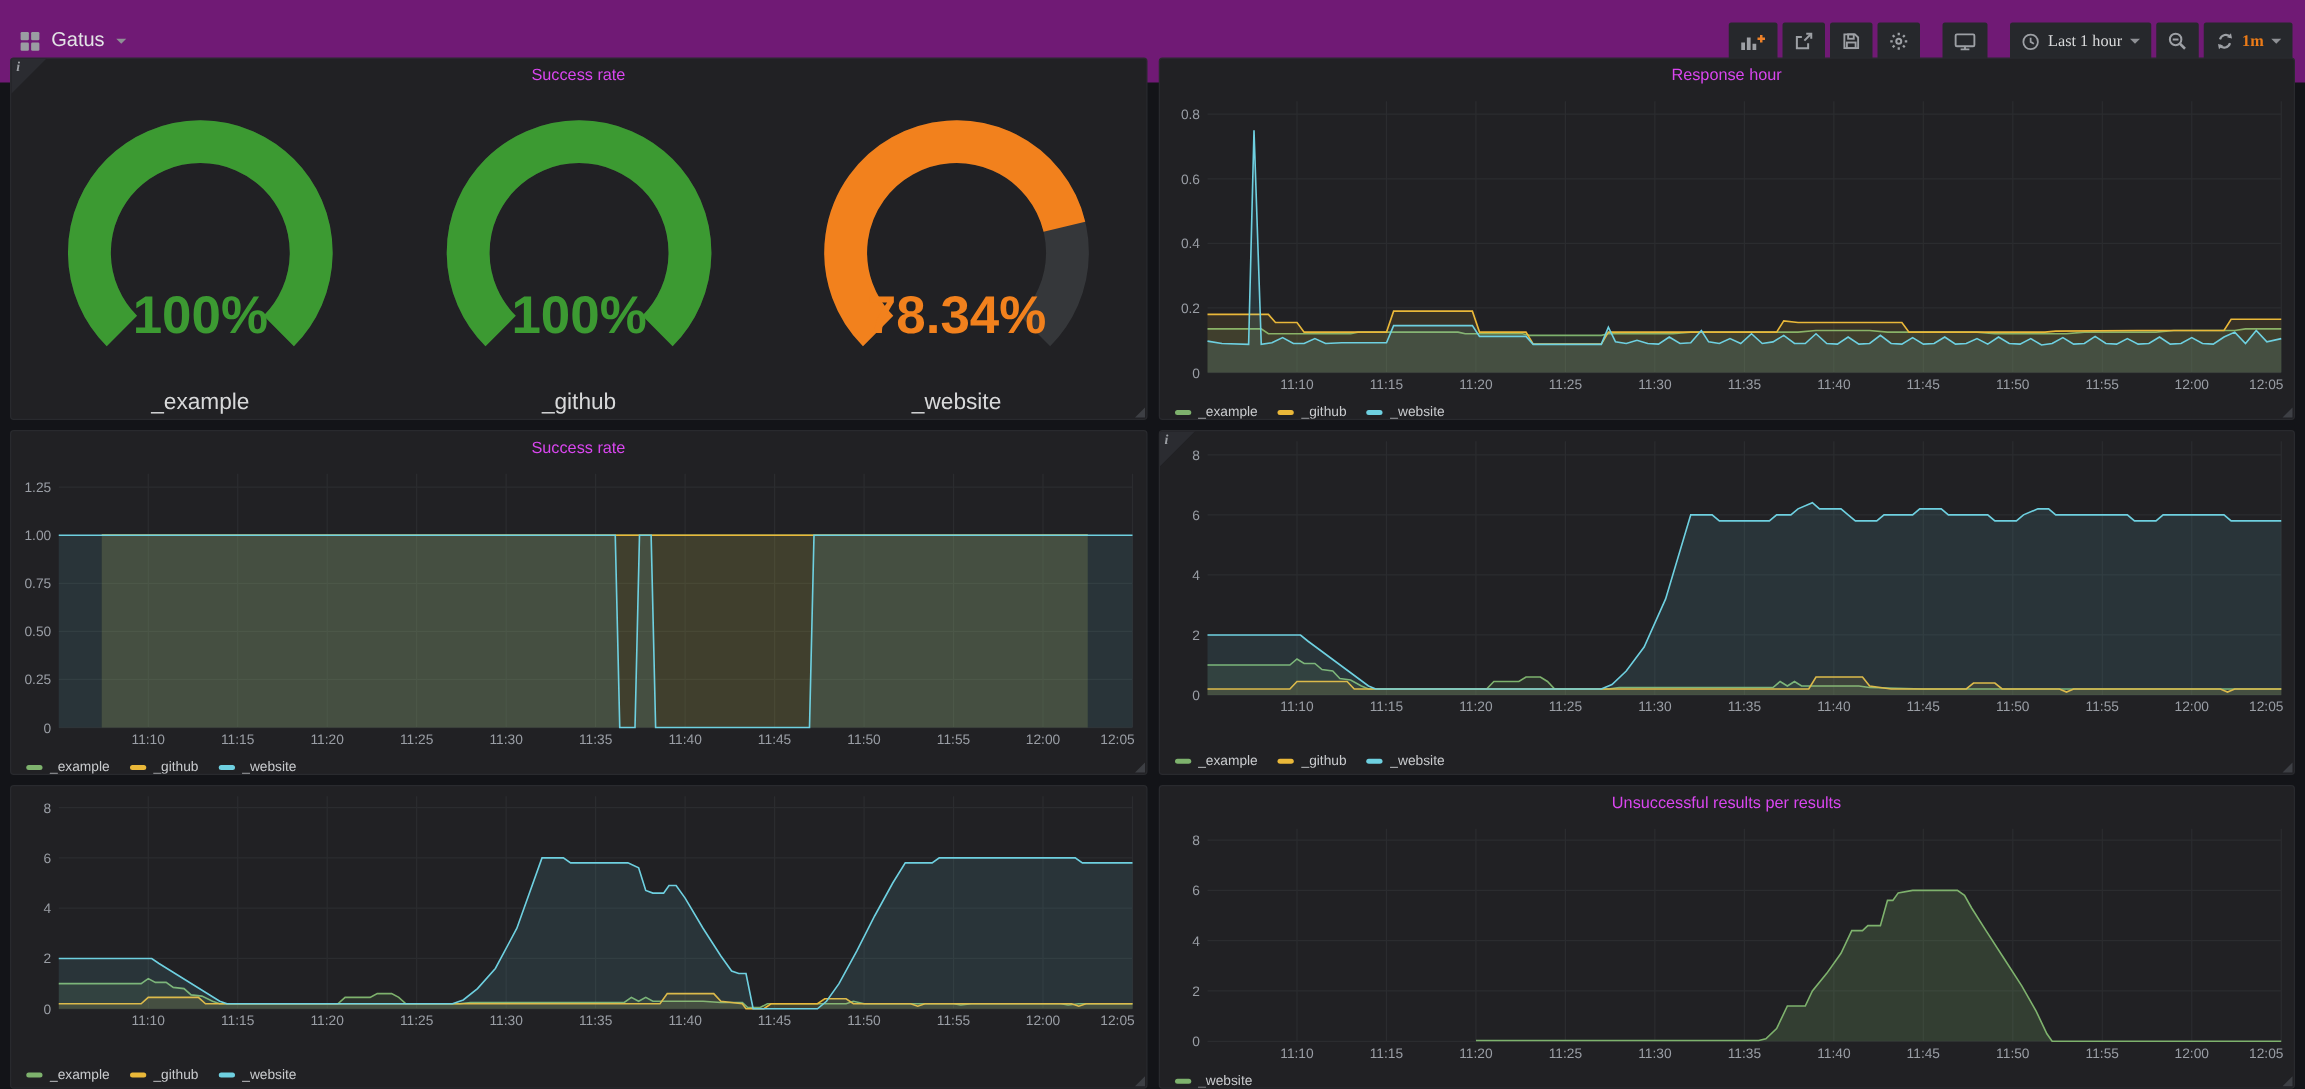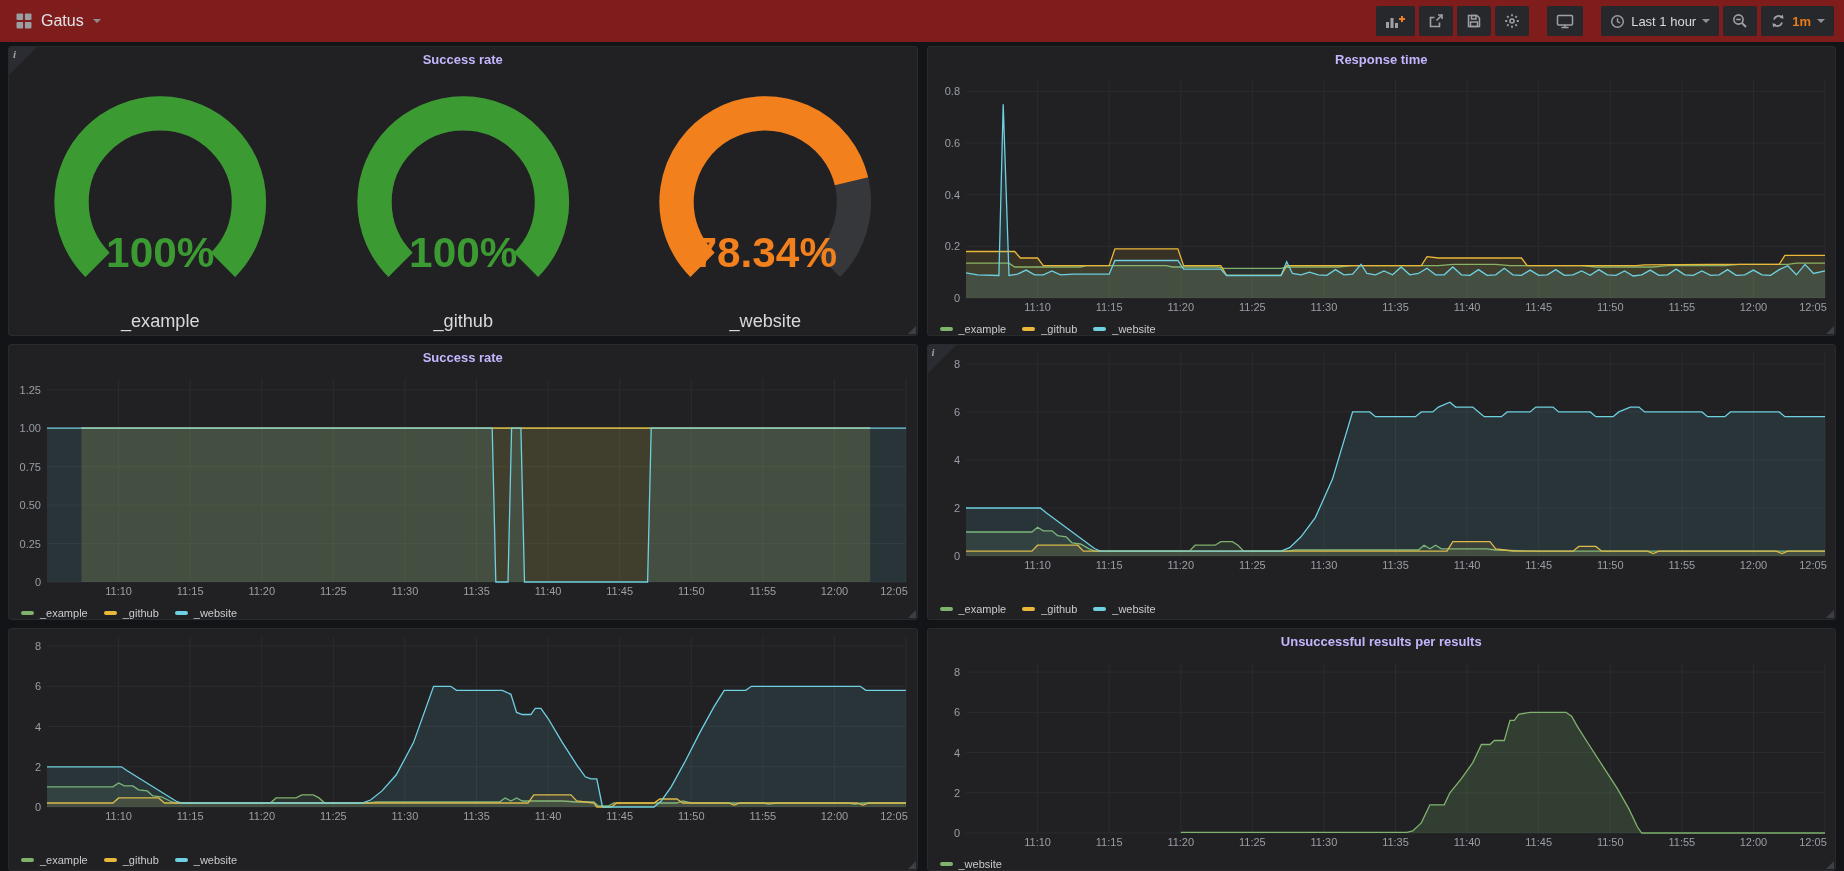--- a/index.html
+++ b/index.html
@@ -5,47 +5,47 @@
   html,body{margin:0;padding:0;}
   body{
     width:1844px;height:871px;overflow:hidden;
     background:#131418;
     font-family:"Liberation Sans", sans-serif;
     -webkit-font-smoothing:antialiased;
   }
   
   .navbar{
     height:42px;display:flex;align-items:center;justify-content:space-between;
-    padding:0 10px;background:#7f1d1d;
+    padding:12px 10px;background:#701a75;
   }
   .nav-left{display:flex;align-items:center;gap:9px;padding-left:6px;}
   .dash-title{color:#E3E4E6;font-size:16px;cursor:pointer;}
   .caret{width:0;height:0;border-left:4px solid transparent;border-right:4px solid transparent;
     border-top:4px solid #8E9095;display:inline-block;}
   .nav-right{display:flex;align-items:center;}
   .nav-btn{
     display:inline-flex;align-items:center;gap:6px;height:30px;padding:0 9px;margin-left:4px;
     background:#26282C;border:none;border-radius:2px;cursor:pointer;color:#D8D9DA;font-size:13px;
-    font-family:Liberation Sans, sans-serif;
+    font-family:Liberation Serif, serif;
   }
   .nav-gap{width:14px;display:inline-block;}
   .refresh-label{color:#EB7B18;font-weight:bold;}
   
   .dash{
     position:absolute;top:46px;left:8px;right:8px;
     display:grid;grid-template-columns:1fr 1fr;grid-template-rows:290px 276px 243px;
     gap:8px 9px;
   }
   .panel{
     position:relative;background:#212124;border:1px solid #292A2E;border-radius:3px;
     display:flex;flex-direction:column;overflow:hidden;
   }
   .panel-title{
     height:26px;line-height:26px;text-align:center;flex:0 0 26px;
-    font-size:13px;font-weight:bold;color:#c4b5fd;cursor:pointer;
+    font-size:13px;font-weight:normal;color:#d946ef;cursor:pointer;
   }
   .chart-body{flex:1;position:relative;margin:0 6px 0 2px;}
   .legend{flex:0 0 20px;display:flex;align-items:center;gap:16px;padding-left:12px;
     font-size:11px;color:#C9CBCE;}
   .legend-item{display:inline-flex;align-items:center;cursor:pointer;}
   .swatch{display:inline-block;width:13px;height:4px;border-radius:2px;margin-right:6px;}
   .info-corner{position:absolute;top:0;left:0;width:0;height:0;
     border-top:28px solid #2B2C31;border-right:28px solid transparent;z-index:3;cursor:pointer;}
   .info-i{position:absolute;top:-27px;left:4px;font:italic bold 11px "Liberation Serif", serif;color:#9DA0A5;}
   .resize-handle{position:absolute;right:1px;bottom:1px;width:0;height:0;
@@ -168,21 +168,21 @@
             <path d="M87.77 190.23 A88 88 0 1 1 235.58 107.48" fill="none" stroke="#F2811D" stroke-width="34"></path>
             <text x="150" y="192" text-anchor="middle" font-size="42" font-weight="bold" fill="#F2811D">78.34%</text>
             <text x="150" y="252" text-anchor="middle" font-size="18" fill="#D8D9DA">_website</text>
           </svg>
         </div>
       </div>
     <div class="resize-handle"></div>
   </div>
 
   <div class="panel">
-    <div class="panel-title">Response time</div>
+    <div class="panel-title">Response hour</div>
     <div class="chart-body"><svg width="900" height="242">
           <line x1="36" x2="895" y1="225" y2="225" stroke="#2B2C2F" stroke-width="1"></line>
           <line x1="36" x2="895" y1="173.33333333333331" y2="173.33333333333331" stroke="#2B2C2F" stroke-width="1"></line>
           <line x1="36" x2="895" y1="121.66666666666664" y2="121.66666666666664" stroke="#2B2C2F" stroke-width="1"></line>
           <line x1="36" x2="895" y1="70" y2="70" stroke="#2B2C2F" stroke-width="1"></line>
           <line x1="36" x2="895" y1="18.33333333333332" y2="18.33333333333332" stroke="#2B2C2F" stroke-width="1"></line>
           <line x1="107.58333333333333" x2="107.58333333333333" y1="8" y2="225" stroke="#2B2C2F" stroke-width="1"></line>
           <line x1="179.16666666666666" x2="179.16666666666666" y1="8" y2="225" stroke="#2B2C2F" stroke-width="1"></line>
           <line x1="250.75" x2="250.75" y1="8" y2="225" stroke="#2B2C2F" stroke-width="1"></line>
           <line x1="322.3333333333333" x2="322.3333333333333" y1="8" y2="225" stroke="#2B2C2F" stroke-width="1"></line>

